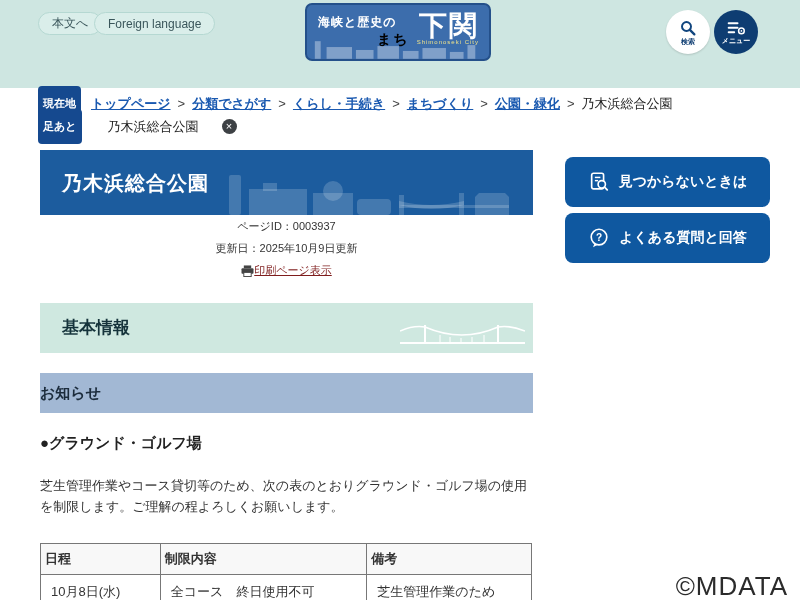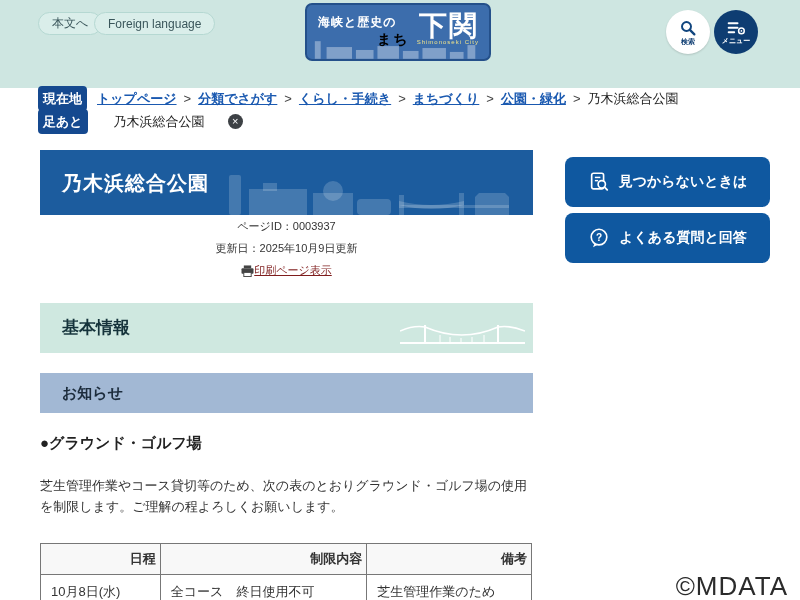--- a/index.html
+++ b/index.html
@@ -32,45 +32,45 @@
     display:flex; flex-direction:column; align-items:center; justify-content:center; cursor:pointer; }
   .search-btn { left:666px; background:#fff; box-shadow:0 1px 2px rgba(0,0,0,.15); }
   .menu-btn { left:714px; background:#0e3d72; }
   .round-label { font-size:7px; font-weight:bold; line-height:1; margin-top:1px; }
   .search-btn .round-label { color:#0e3d72; }
   .menu-btn .round-label { color:#fff; }
   
   .crumb-row { position:absolute; left:38px; display:flex; align-items:center; font-size:13px; white-space:nowrap; }
   .crumb-row1 { top:86px; }
   .crumb-row2 { top:109px;gap:16px; }
-  .badge { background:#15498f; color:#fff; font-size:13px; font-weight:bold; border-radius:4px;
-    padding:6px 5px; margin-right:10px; line-height:1; }
+  .badge { background:#15498f; color:#fff; font-size:11px; font-weight:bold; border-radius:4px;
+    padding:12px 5px; margin-right:10px; line-height:1; }
   .crumb-link { color:#1a59b0; text-decoration:underline; cursor:pointer;font-weight:bold; }
   .crumb-current { color:#222; }
   .crumb-sep { margin:0 7px; color:#444; }
   .close-circle { width:15px; height:15px; border-radius:50%; background:#3d4145; color:#fff;
     font-size:11px; line-height:14px; text-align:center; margin-left:7px; cursor:pointer; }
   
   .main { position:absolute; top:150px; left:40px; width:493px; }
   .title-banner { position:relative; height:65px; background:#1c5c9e; overflow:hidden; }
   .title-banner h1 { color:#fff; font-size:20px; font-weight:bold; padding:20px 0 0 22px; letter-spacing:1px; }
   .banner-skyline { position:absolute; right:0; bottom:0; width:310px; height:46px; }
   .meta { margin-top:4px; text-align:center; font-size:11px; color:#333; }
   .meta div { margin-bottom:7px; }
   .print-link { color:#7f1d1d; text-decoration:underline; cursor:pointer; display:inline-flex; align-items:center; gap:0;font-family:Liberation Serif, serif; }
   .section-basic { position:relative; margin-top:24px; height:50px; background:#cfe8e0; overflow:hidden; }
   .section-basic span { font-size:17px; font-weight:bold; color:#15333b; line-height:50px; padding-left:22px; display:block; }
   .bridge-svg { position:absolute; right:8px; bottom:2px; width:125px; height:30px; }
   .section-notice { margin-top:20px; height:40px; background:#a2b8d4; }
-  .section-notice span { font-size:15px; font-weight:bold; color:#1c2c3c; line-height:40px; padding-left:22px; display:block; }
+  .section-notice span { font-size:15px; font-weight:bold; color:#1c2c3c; line-height:40px; display:block; }
   .content-heading { margin-top:21px; font-size:15px; font-weight:bold; color:#222; }
   .content-para { margin-top:22px; font-size:13px; color:#333; line-height:1.65; }
   table.limits { margin-top:26px; border-collapse:collapse; width:492px; font-size:13px; color:#333; }
   .limits th, .limits td { border:1px solid #777; }
-  .limits th { background:#f8f8f8; font-weight:bold; text-align:right; padding:6px 4px; }
+  .limits th { background:#f8f8f8; font-weight:bold; text-align:left; padding:6px 4px; }
   .limits td { padding:8px 10px; height:30px; }
   .col-date { width:120px; } .col-limit { width:207px; } .col-note { width:165px; }
   
   .sidebar { position:absolute; top:157px; left:565px; width:205px; }
   .side-btn { height:50px; margin-bottom:6px; background:#0f58a0; border-radius:8px; color:#fff;
     font-size:14px; font-weight:bold; display:flex; align-items:center; justify-content:center; gap:9px; cursor:pointer; }
   .watermark { position:absolute; right:12px; bottom:-2px; font-size:26px; color:#2b2b2b; letter-spacing:1px; }
 </style>
 </head>
 <body>

